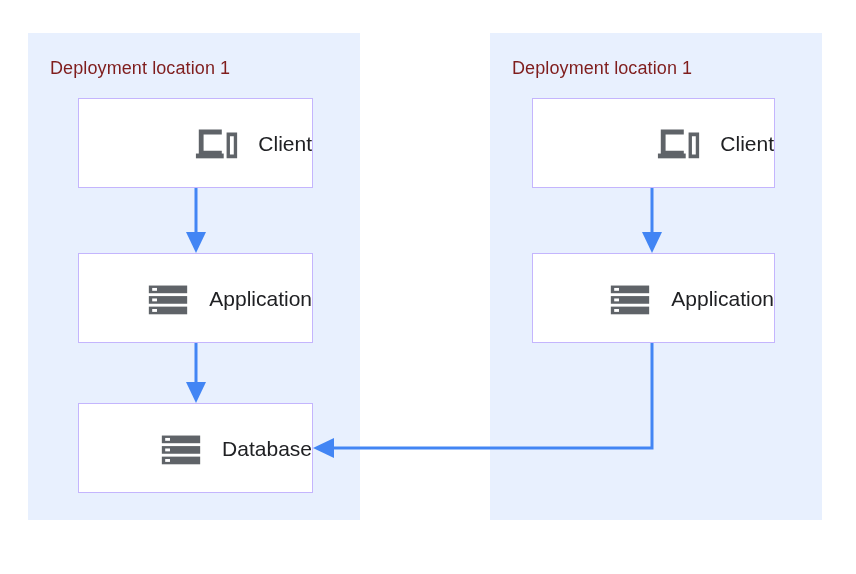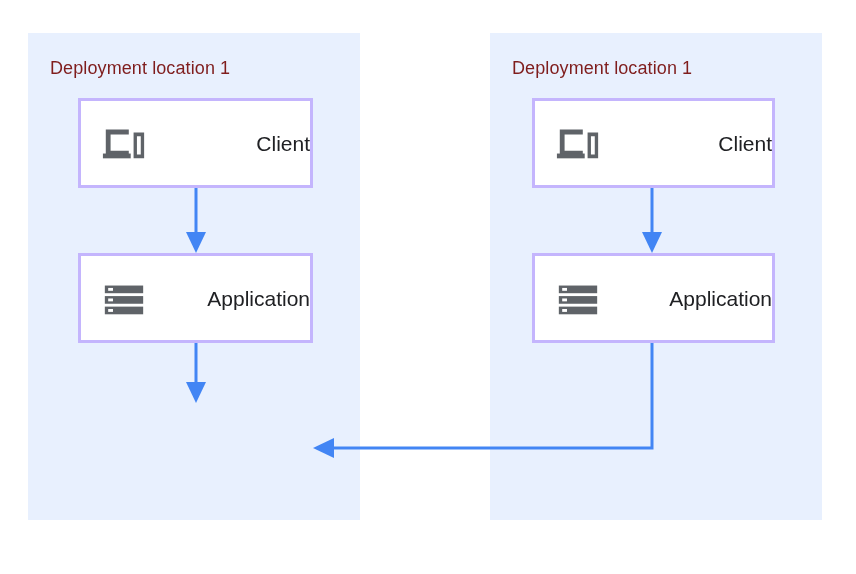--- a/index.html
+++ b/index.html
@@ -37,25 +37,25 @@
     line-height: 22px;
     color: #7f1d1d;
     white-space: nowrap;
     letter-spacing: 0.1px;
   }
 
   
   .node-box {
     position: absolute;
     background: #ffffff;
-    border: 3px solid #c4b5fd;
+    border: 1px solid #c4b5fd;
     box-sizing: border-box;
     display: flex;
     align-items: center;
-    justify-content: space-between;
+    justify-content: flex-end;
   }
   .node-icon {
     width: 46px;
     height: 46px;
     margin-left: 20px;
     flex: 0 0 auto;
     display: block;
   }
   .node-label {
     margin-left: 18px;
@@ -113,20 +113,31 @@
       <rect x="4" y="11" width="40" height="8" fill="#5f6368"></rect>
       <rect x="7.5" y="13.5" width="5" height="3" fill="#ffffff"></rect>
       <rect x="4" y="22" width="40" height="8" fill="#5f6368"></rect>
       <rect x="7.5" y="24.5" width="5" height="3" fill="#ffffff"></rect>
       <rect x="4" y="33" width="40" height="8" fill="#5f6368"></rect>
       <rect x="7.5" y="35.5" width="5" height="3" fill="#ffffff"></rect>
     </svg>
     <span class="node-label">Application</span>
   </div>
 
+  <div class="node-box" id="node-database-1">
+    <svg class="node-icon" viewBox="0 0 48 48" aria-hidden="true">
+      <rect x="4" y="11" width="40" height="8" fill="#5f6368"></rect>
+      <rect x="7.5" y="13.5" width="5" height="3" fill="#ffffff"></rect>
+      <rect x="4" y="22" width="40" height="8" fill="#5f6368"></rect>
+      <rect x="7.5" y="24.5" width="5" height="3" fill="#ffffff"></rect>
+      <rect x="4" y="33" width="40" height="8" fill="#5f6368"></rect>
+      <rect x="7.5" y="35.5" width="5" height="3" fill="#ffffff"></rect>
+    </svg>
+    <span class="node-label">Database</span>
+  </div>
 
   <div class="node-box" id="node-client-2">
     <svg class="node-icon" viewBox="0 0 48 48" aria-hidden="true">
       <path d="M5 10 h24 v5 H10 v17 h19 v5 H5 Z" fill="#5f6368"></path>
       <rect x="2" y="35" width="29" height="5" fill="#5f6368"></rect>
       <path d="M34 13 h11 v27 h-11 Z M37.5 17 h4 v19 h-4 Z" fill="#5f6368" fill-rule="evenodd"></path>
     </svg>
     <span class="node-label">Client</span>
   </div>
 

